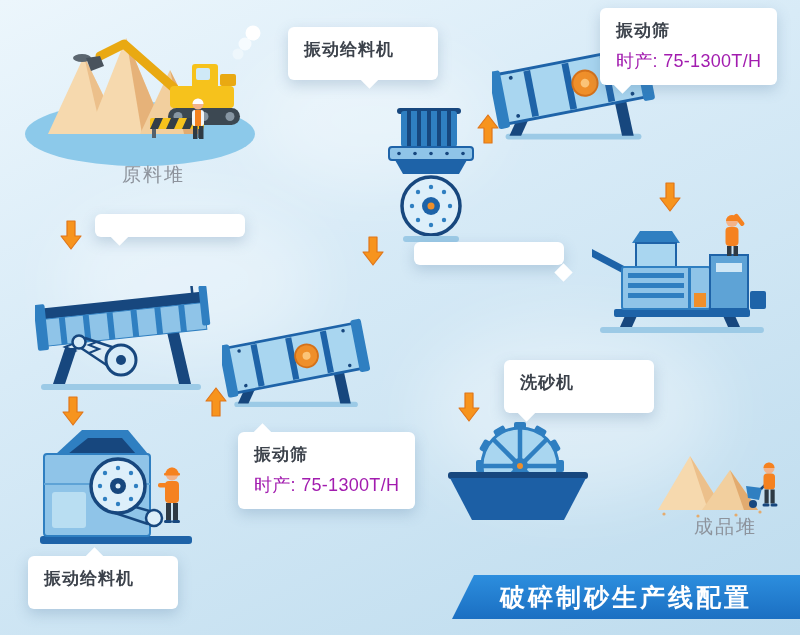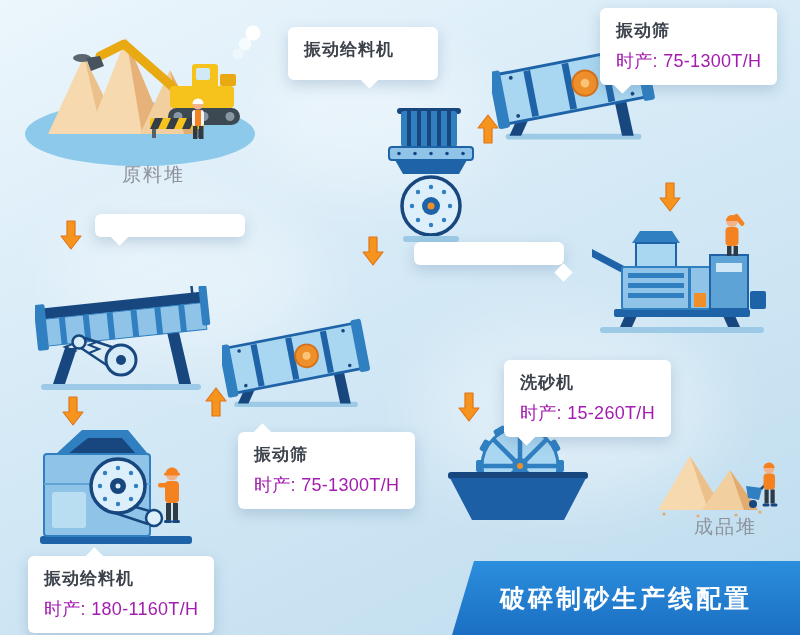--- a/index.html
+++ b/index.html
@@ -10,21 +10,21 @@
   .blob{position:absolute;border-radius:50%;background:rgba(255,255,255,.35);filter:blur(32px)}
   .art{position:absolute;z-index:2}
   .label{position:absolute;color:#8d939c;font-size:19px;letter-spacing:2px;z-index:3}
   .callout{position:absolute;background:#fff;border-radius:6px;
            box-shadow:0 5px 14px rgba(70,110,150,.25);padding:11px 16px 12px;z-index:6;min-width:150px}
   .callout .t{font-size:17px;color:#3c424b;font-weight:bold;margin-bottom:7px;letter-spacing:1px}
   .callout .r{font-size:18px;color:#a21caf;letter-spacing:.3px}
   .tail{position:absolute;width:13px;height:13px;background:#fff;transform:rotate(45deg)}
   .arrow{position:absolute;z-index:5;width:22px;height:30px}
   .arrow.up svg{transform:rotate(180deg)}
-  .banner{position:absolute;right:0;bottom:0;width:348px;height:74px;z-index:7;
+  .banner{position:absolute;right:0;bottom:16px;width:348px;height:44px;z-index:7;
           background:linear-gradient(180deg,#2c8ede,#1b6fc2);
           clip-path:polygon(22px 0,100% 0,100% 100%,0 100%);
           display:flex;align-items:center;justify-content:center}
   .banner span{color:#fff;font-size:25px;font-weight:bold;letter-spacing:3px}
 </style>
 </head>
 <body>
 
 <div class="stage">
 
@@ -344,27 +344,25 @@
   </div>
 
   <div class="callout" style="left:238px;top:432px">
     <div class="t">振动筛</div>
     <div class="r">时产: 75-1300T/H</div>
     <div class="tail" style="top:-6px;left:18px"></div>
   </div>
 
   <div class="callout" style="left:504px;top:360px">
     <div class="t">洗砂机</div>
-    <div class="r">时产: 15-260T/H</div>
     <div class="tail" style="bottom:-6px;left:16px"></div>
   </div>
 
   <div class="callout" style="left:28px;top:556px">
     <div class="t">振动给料机</div>
-    <div class="r">时产: 180-1160T/H</div>
     <div class="tail" style="top:-6px;left:60px"></div>
   </div>
 
   <div class="banner">
     <span>破碎制砂生产线配置</span>
   </div>
 
 </div>
 
 </body></html>

